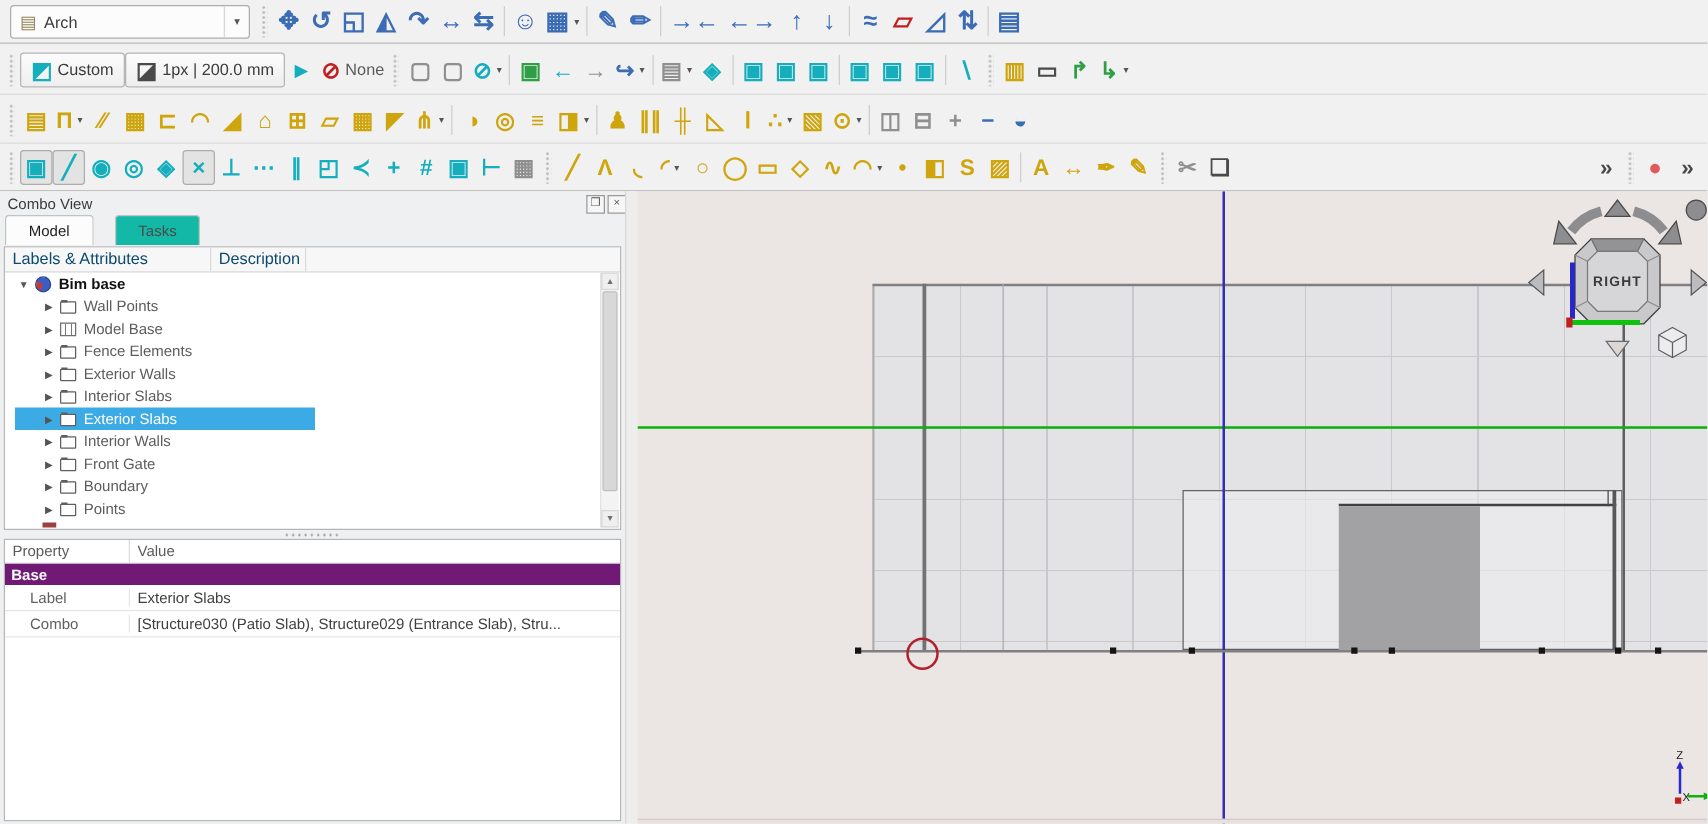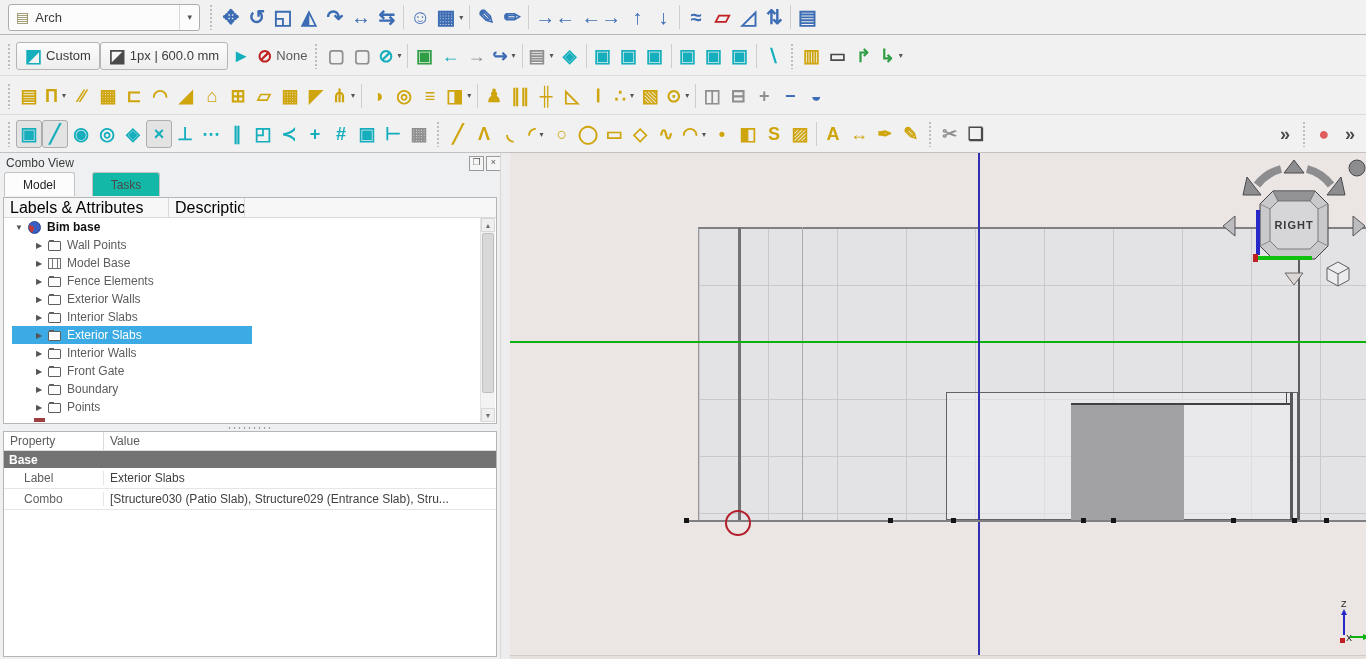--- a/index.html
+++ b/index.html
@@ -45,21 +45,21 @@
   #btn-float{right:26px}
   #btn-close{right:9px}
   #cv-tabs{position:absolute;top:19px;left:4px;display:flex;gap:17px}
   .tab{height:23px;padding:0 18px;font-size:12px;display:flex;align-items:center;
        border:1px solid #c2c2c2;border-bottom:none;border-radius:3px 3px 0 0;
        background:#14b8a6;color:#4a4a4a}
   .tab.active{background:#fcfcfc;color:#1d1d1d}
   #tree-box{position:absolute;left:3px;top:44px;width:494px;height:227px;background:#fff;
             border:1px solid #b6b6b6;box-sizing:border-box;overflow:hidden}
   #tree-head{display:flex;height:19px;border-bottom:1px solid #dadada;background:#f7f7f7}
-  .th{font-size:16px;color:#000000;padding:1px 6px;border-right:1px solid #dadada;
+  .th{font-size:13px;color:#0c4a6e;padding:1px 6px;border-right:1px solid #dadada;
       box-sizing:border-box;white-space:nowrap;overflow:hidden}
   .th1{width:165px}.th2{width:76px}
   .tree-row{display:flex;align-items:center;height:18px;font-size:12px;color:#5c5c5c;
             padding-left:8px}
   .rowwrap{display:flex;align-items:center;height:18px}
   .tree-row.selected .rowwrap{background:#3caae4;color:#fff;width:240px}
   .tree-row.bold{color:#111;font-weight:bold}
   .indent{display:inline-block;height:1px}
   .exp{width:14px;text-align:center;font-size:8px;color:#555;flex:0 0 auto}
   .ticon{width:14px;height:12px;margin:0 6px 0 2px;position:relative;flex:0 0 auto;
@@ -84,21 +84,21 @@
          border:1px solid #bfbfbf;border-radius:2px}
   #h-splitter{position:absolute;left:0;right:10px;top:271px;height:7px;display:flex;
          align-items:center;justify-content:center}
   #h-splitter .grip{width:46px;height:4px;
          background-image:radial-gradient(#9d9d9d 1px,transparent 1.2px);background-size:5px 4px}
   #prop-box{position:absolute;left:3px;width:494px;top:278px;bottom:2px;background:#fff;
          border:1px solid #b6b6b6;box-sizing:border-box;font-size:12px}
   #prop-head{display:flex;height:18px;border-bottom:1px solid #dcdcdc;color:#5a5a5a}
   .ph1{width:100px;padding:2px 6px;border-right:1px solid #dcdcdc;box-sizing:border-box}
   .ph2{flex:1;padding:2px 6px}
-  #prop-group{height:17px;background:#737373;color:#fff;font-weight:bold;padding:0 5px;
+  #prop-group{height:17px;background:#701a75;color:#fff;font-weight:bold;padding:0 5px;
          display:flex;align-items:center}
   .prop-row{display:flex;height:20px;border-bottom:1px solid #e6e6e6;align-items:center}
   .pr-name{width:100px;padding-left:20px;color:#5f5f5f;border-right:1px solid #e6e6e6;
          display:flex;align-items:center;box-sizing:border-box}
   .pr-val{flex:1;padding-left:6px;color:#3f3f3f;white-space:nowrap;overflow:hidden;
          display:flex;align-items:center}
   #v-splitter{position:absolute;left:500px;top:153px;width:10px;bottom:0;background:#ededee;
          border-left:1px solid #d8d8d8;box-sizing:border-box}
   
   #viewport{position:absolute;left:510px;top:153px;right:0;bottom:0;background:#ebe5e3;
@@ -205,21 +205,21 @@
     </div>
   </div>
 <div class="tb-row" id="row2">
     <div class="tb-handle"></div>
     <div class="tb-btn labelbtn">
       <span class="glyph c-t">◩</span>
       <span class="tblabel">Custom</span>
     </div>
     <div class="tb-btn labelbtn">
       <span class="glyph c-k">◪</span>
-      <span class="tblabel">1px | 600.0 mm</span>
+      <span class="tblabel">1px | 200.0 mm</span>
     </div>
     <div class="tb-btn">
       <span class="glyph c-t">►</span>
     </div>
     <div class="tb-btn plainbtn">
       <span class="glyph c-r">⊘</span>
       <span class="tblabel">None</span>
     </div>
     <div class="tb-handle"></div>
     <div class="tb-btn">

